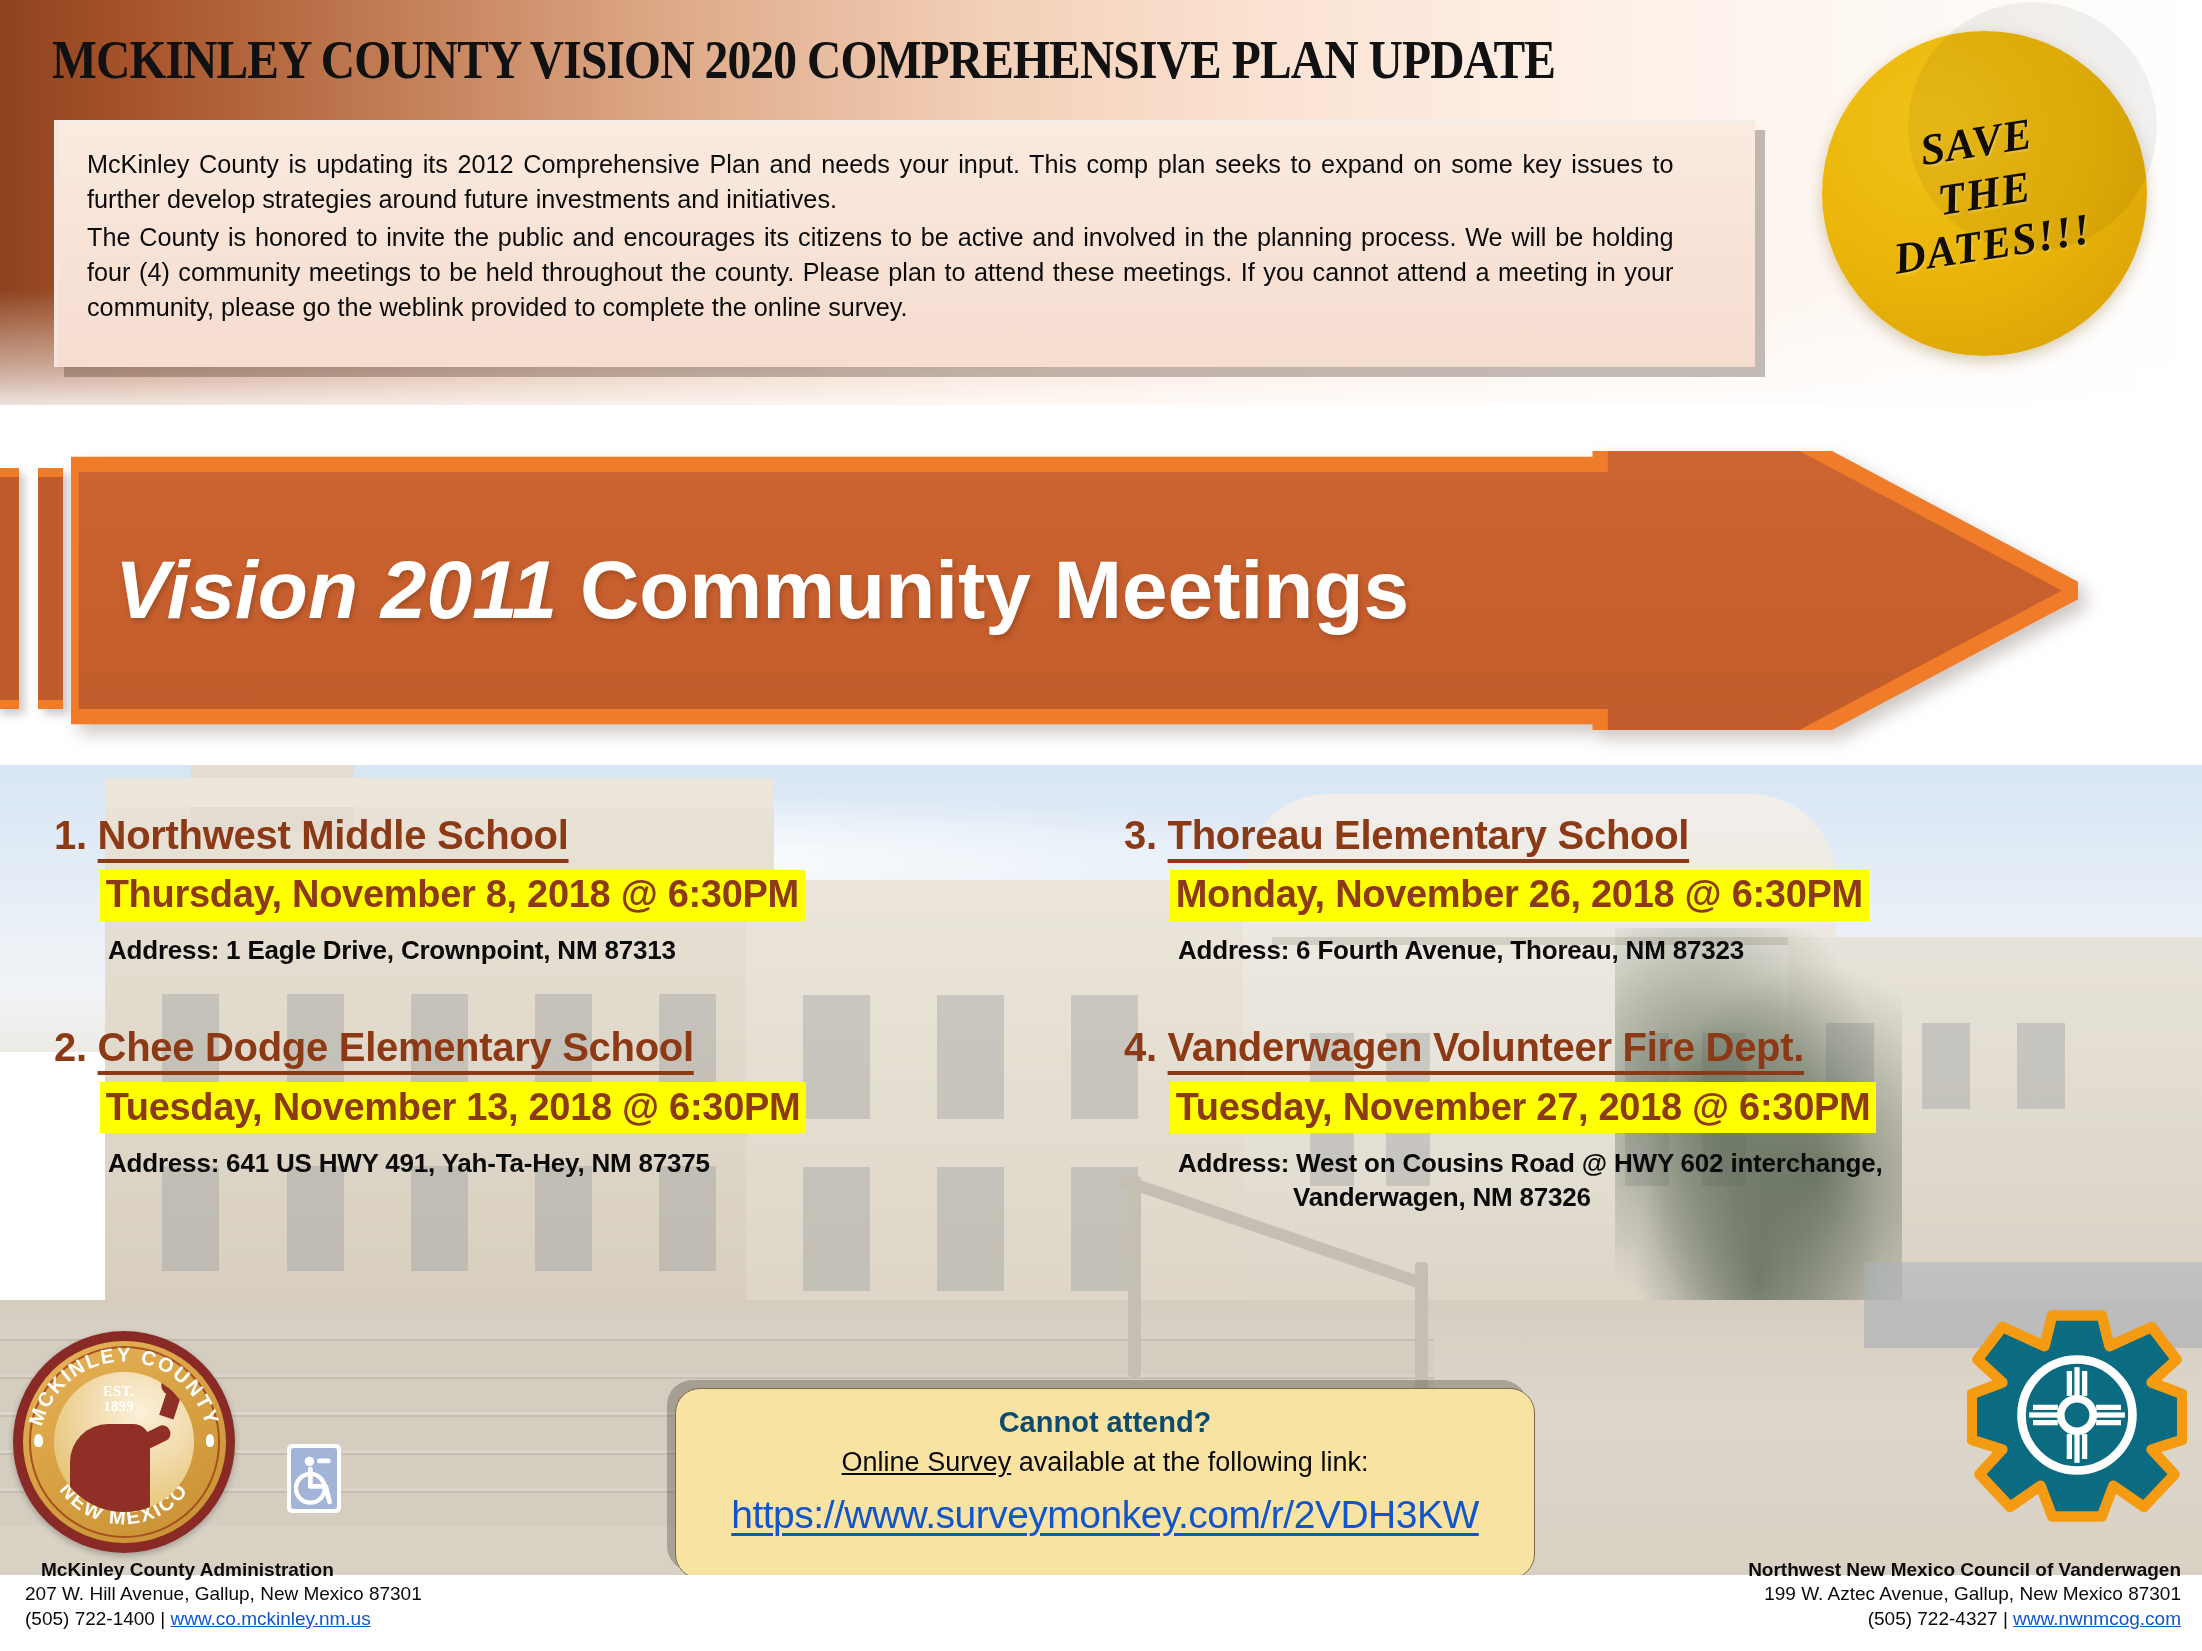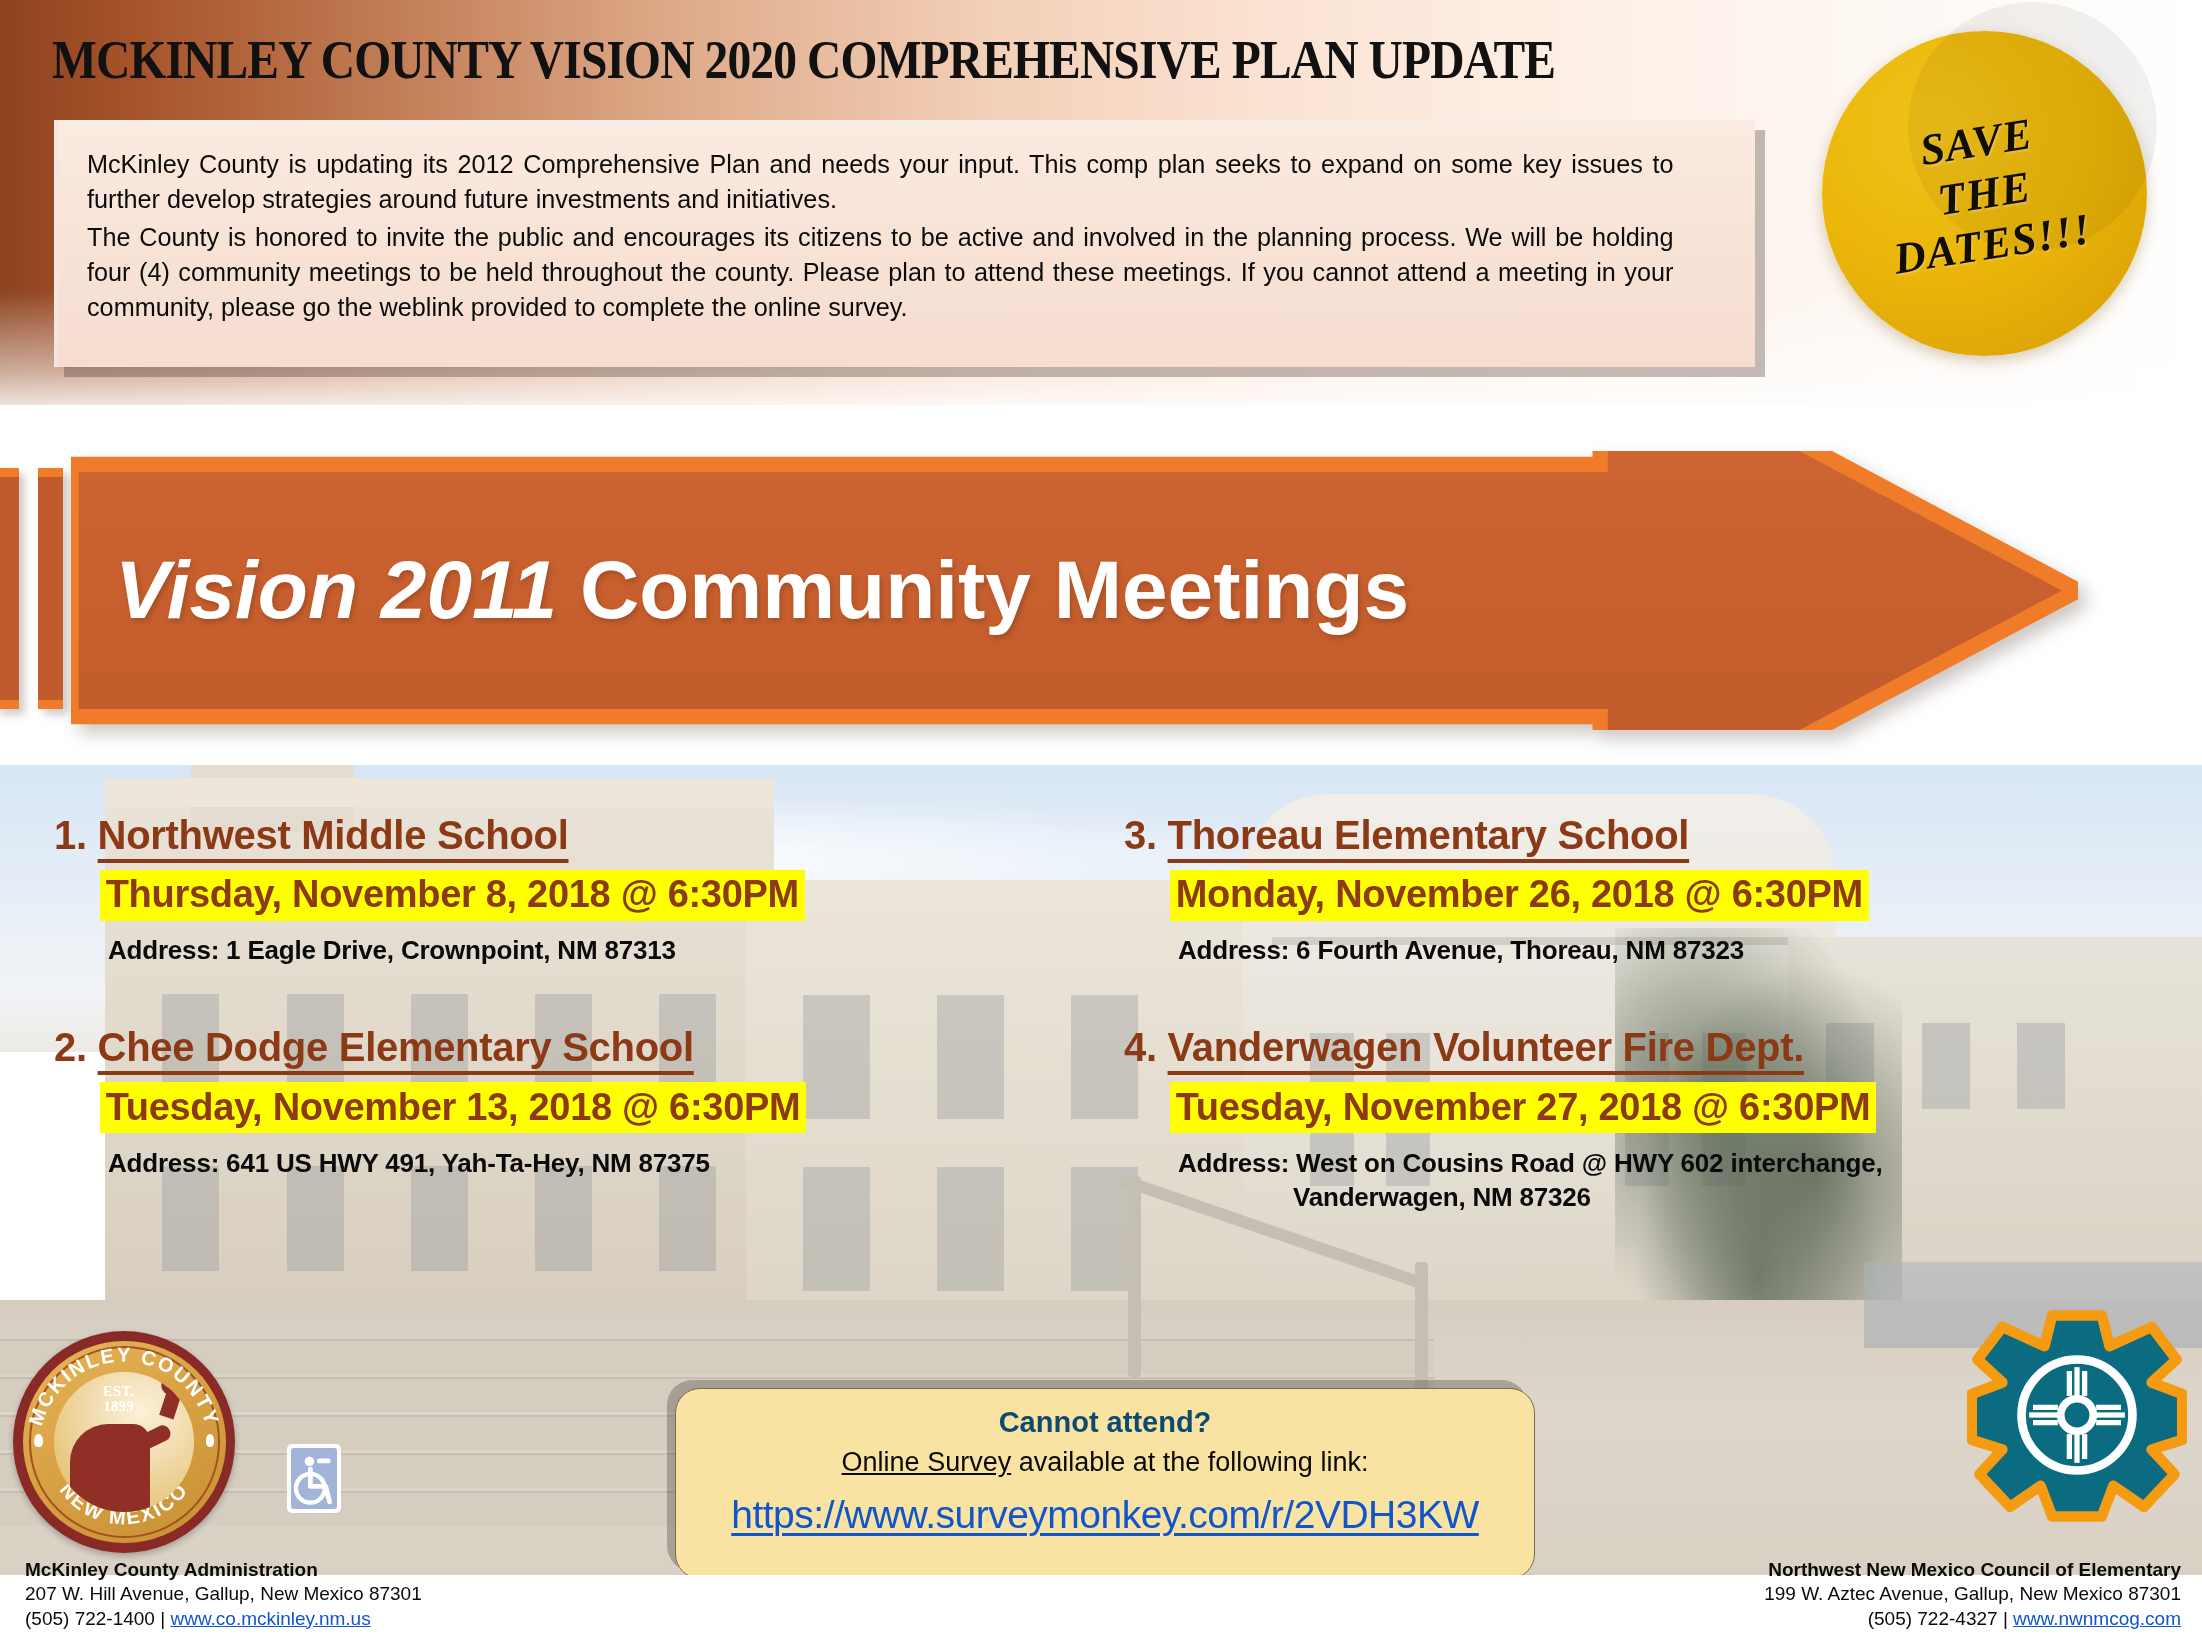--- a/index.html
+++ b/index.html
@@ -252,21 +252,21 @@
   .seal .dot{position:absolute;width:8.6px;height:13.4px;background:#fff;border-radius:50% 50% 40% 40%;}
   .seal .dot.l{left:21px;top:103px;}
   .seal .dot.r{right:21px;top:103px;}
 
   .gear{position:absolute;left:1967px;top:1302px;width:220px;height:226px;}
 
   
   .footer{position:absolute;left:0;top:1575px;width:2202px;height:76px;background:#fff;}
   .footer .fl{position:absolute;left:25px;top:-17px;text-align:left;}
   .footer .fr{position:absolute;right:21px;top:-17px;text-align:right;}
-  .footer .n{font-size:19px;font-weight:700;color:#0a0a0a;line-height:1.28;}
+  .footer .n{font-size:19px;font-weight:700;color:#0a0a0a;line-height:1.28;margin-left:16px;}
   .footer .a{font-size:19px;color:#0a0a0a;line-height:1.28;}
   .footer a{color:#1155cc;text-decoration:underline;}
 </style>
 </head>
 <body>
 
 <div class="page">
 
   <div class="photo">
     <div class="sky"></div>
@@ -487,20 +487,20 @@
     </g>
   </svg>
 
   <div class="footer">
     <div class="fl">
       <div class="n">McKinley County Administration</div>
       <div class="a">207 W. Hill Avenue, Gallup, New Mexico 87301</div>
       <div class="a"><span>(505) 722-1400</span><span> | </span><a href="#">www.co.mckinley.nm.us</a></div>
     </div>
     <div class="fr">
-      <div class="n">Northwest New Mexico Council of Elementary</div>
+      <div class="n">Northwest New Mexico Council of Vanderwagen</div>
       <div class="a">199 W. Aztec Avenue, Gallup, New Mexico 87301</div>
       <div class="a"><span>(505) 722-4327</span><span> | </span><a href="#">www.nwnmcog.com</a></div>
     </div>
   </div>
 
 </div>
 
 
 </body></html>

